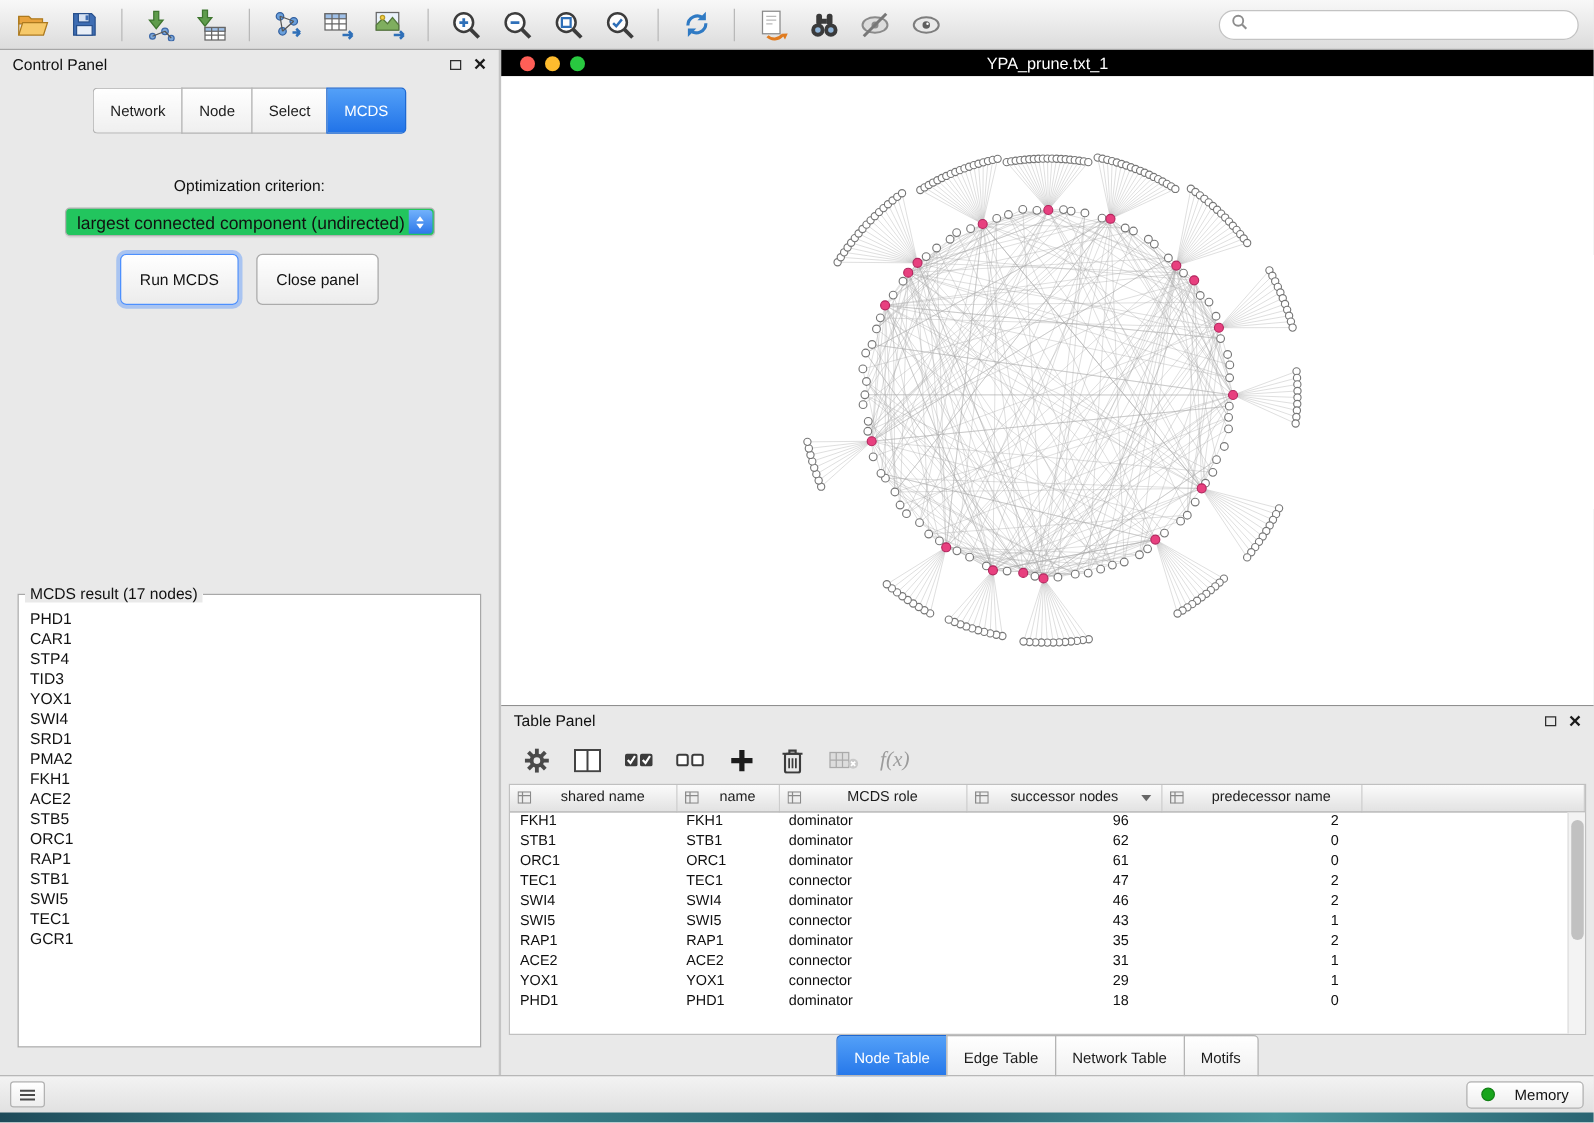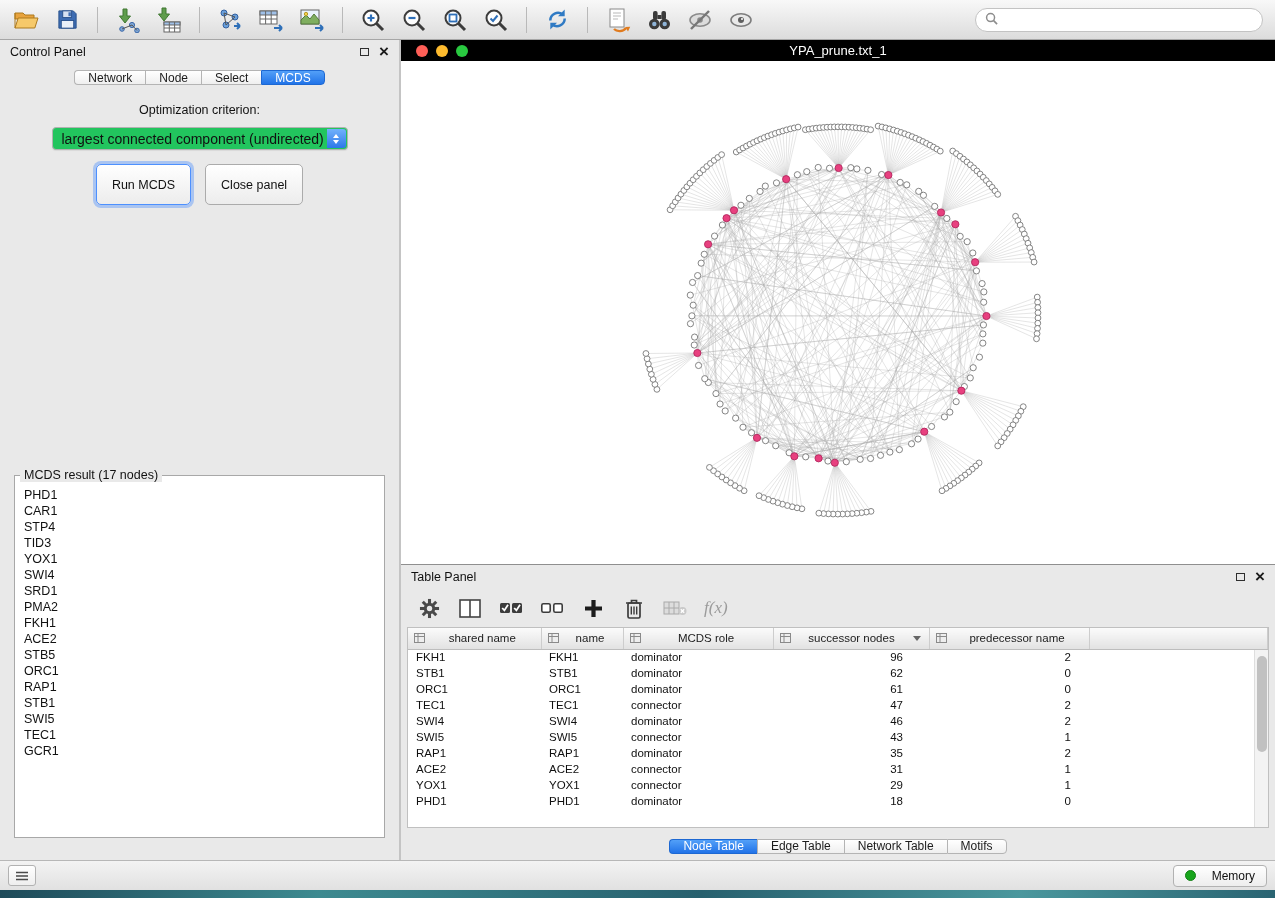--- a/index.html
+++ b/index.html
@@ -20,29 +20,29 @@
   .right-col{flex:1;display:flex;flex-direction:column;min-width:0}
 
   
   .panel-header{height:24px;flex:0 0 24px;display:flex;align-items:center;padding:0 10px;font-size:12.5px}
   .ph-icons{margin-left:auto;display:flex;align-items:center;gap:10px}
   .float-icon{width:9px;height:8px;border:1.5px solid #2e2e2e;display:inline-block;cursor:pointer}
   .close-icon{font-size:17px;font-weight:bold;color:#1a1a1a;line-height:12px;cursor:pointer}
 
   
   .seg-row{display:flex;justify-content:center}
-  .seg-btn{height:15px;padding:0 13px;font-size:12px;display:flex;align-items:center;background:linear-gradient(#ffffff,#efefef);border:1px solid #b4b4b4;border-right:none;cursor:pointer;color:#1c1c1c;white-space:nowrap}
+  .seg-btn{height:37px;padding:0 13px;font-size:12px;display:flex;align-items:center;background:linear-gradient(#ffffff,#efefef);border:1px solid #b4b4b4;border-right:none;cursor:pointer;color:#1c1c1c;white-space:nowrap}
   .seg-btn:first-child{border-radius:4px 0 0 4px}
   .seg-btn:last-child{border-right:1px solid #b4b4b4;border-radius:0 4px 4px 0}
   .seg-btn.active{background:linear-gradient(#53a0f8,#2173e8);border-color:#1d68d2;color:#fff}
 
   
   .cp-tabs{margin-top:6px}
   .cp-content{flex:1;display:flex;flex-direction:column;min-height:0}
-  .opt-label{text-align:center;font-size:12.5px;margin-top:18px}
+  .opt-label{text-align:center;font-size:12.5px;margin-top:35px}
   .dropdown{width:296px;height:23px;margin:10px auto 0;background:#22c55e;border:1px solid #b2b2b2;border-radius:4px;box-shadow:0 1px 1px rgba(0,0,0,.07);display:flex;align-items:center;font-size:14px;padding-left:9px;position:relative;cursor:pointer}
   .dd-cap{position:absolute;right:1px;top:1px;bottom:1px;width:19px;border-radius:0 3px 3px 0;background:linear-gradient(#71b1fb,#2d78e9);display:flex;flex-direction:column;align-items:center;justify-content:center;gap:2px}
   .tri-up{width:0;height:0;border-left:3.5px solid transparent;border-right:3.5px solid transparent;border-bottom:4.5px solid #fff}
   .tri-dn{width:0;height:0;border-left:3.5px solid transparent;border-right:3.5px solid transparent;border-top:4.5px solid #fff}
   .btn-row{display:flex;justify-content:center;gap:14px;margin-top:14px}
   .push-btn{height:41px;padding:0 15px;font-size:12.5px;font-family:inherit;background:linear-gradient(#ffffff,#ececec);border:1px solid #ababab;border-radius:5px;cursor:pointer;color:#111}
   .push-btn.focused{border-color:#4d90fe;box-shadow:0 0 0 3px rgba(90,150,250,.45)}
   .mcds-fieldset{margin:auto 14px 22px;height:370px;border:1px solid #a8a8a8;background:#fff;padding:2px 0 0 0}
   .mcds-fieldset legend{font-size:12.5px;margin-left:5px;padding:0 4px;background:#e9e9e9;color:#111}
   .result-list{padding:3px 9px;overflow:auto;height:340px}

